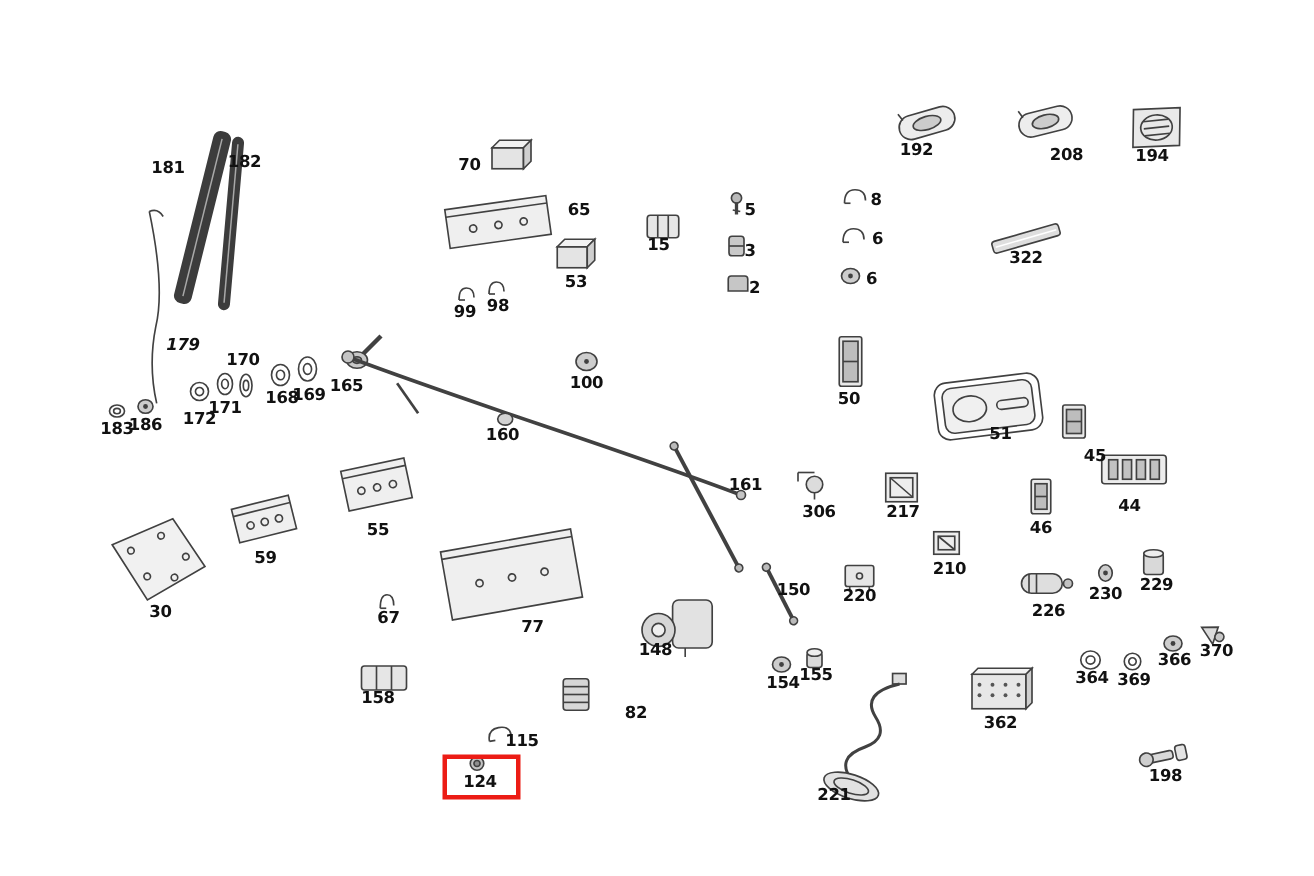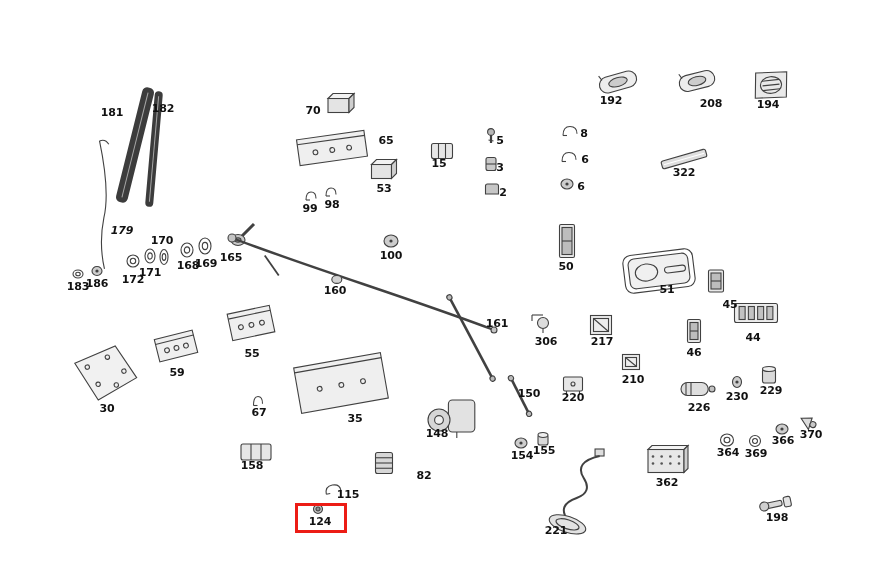--- a/index.html
+++ b/index.html
@@ -367,21 +367,21 @@
     <div class="part-label" style="left: 753px; top: 337px; color: rgb(17, 17, 17);">44</div>
     <div class="part-label" style="left: 633px; top: 379px; color: rgb(17, 17, 17);">210</div>
     <div class="part-label" style="left: 573px; top: 397px; color: rgb(17, 17, 17);">220</div>
     <div class="part-label" style="left: 699px; top: 407px; color: rgb(17, 17, 17);">226</div>
     <div class="part-label" style="left: 737px; top: 396px; color: rgb(17, 17, 17);">230</div>
     <div class="part-label" style="left: 771px; top: 390px; color: rgb(17, 17, 17);">229</div>
     <div class="part-label" style="left: 252px; top: 353px; color: rgb(17, 17, 17);">55</div>
     <div class="part-label" style="left: 177px; top: 372px; color: rgb(17, 17, 17);">59</div>
     <div class="part-label" style="left: 107px; top: 408px; color: rgb(17, 17, 17);">30</div>
     <div class="part-label" style="left: 259px; top: 412px; color: rgb(17, 17, 17);">67</div>
-    <div class="part-label" style="left: 355px; top: 418px; color: rgb(17, 17, 17);">35</div>
+    <div class="part-label" style="left: 355px; top: 418px; color: rgb(17, 17, 17);">77</div>
     <div class="part-label" style="left: 437px; top: 433px; color: rgb(17, 17, 17);">148</div>
     <div class="part-label" style="left: 529px; top: 393px; color: rgb(17, 17, 17);">150</div>
     <div class="part-label" style="left: 522px; top: 455px; color: rgb(17, 17, 17);">154</div>
     <div class="part-label" style="left: 544px; top: 450px; color: rgb(17, 17, 17);">155</div>
     <div class="part-label" style="left: 252px; top: 465px; color: rgb(17, 17, 17);">158</div>
     <div class="part-label" style="left: 380px; top: 475px; color: rgb(17, 17, 17); margin-left: 44px;">82</div>
     <div class="part-label" style="left: 348px; top: 494px; color: rgb(17, 17, 17);">115</div>
     <div class="part-label" style="left: 320px; top: 521px; color: rgb(17, 17, 17);">124</div>
     <div class="part-label" style="left: 556px; top: 530px; color: rgb(17, 17, 17);">221</div>
     <div class="part-label" style="left: 667px; top: 482px; color: rgb(17, 17, 17);">362</div>

